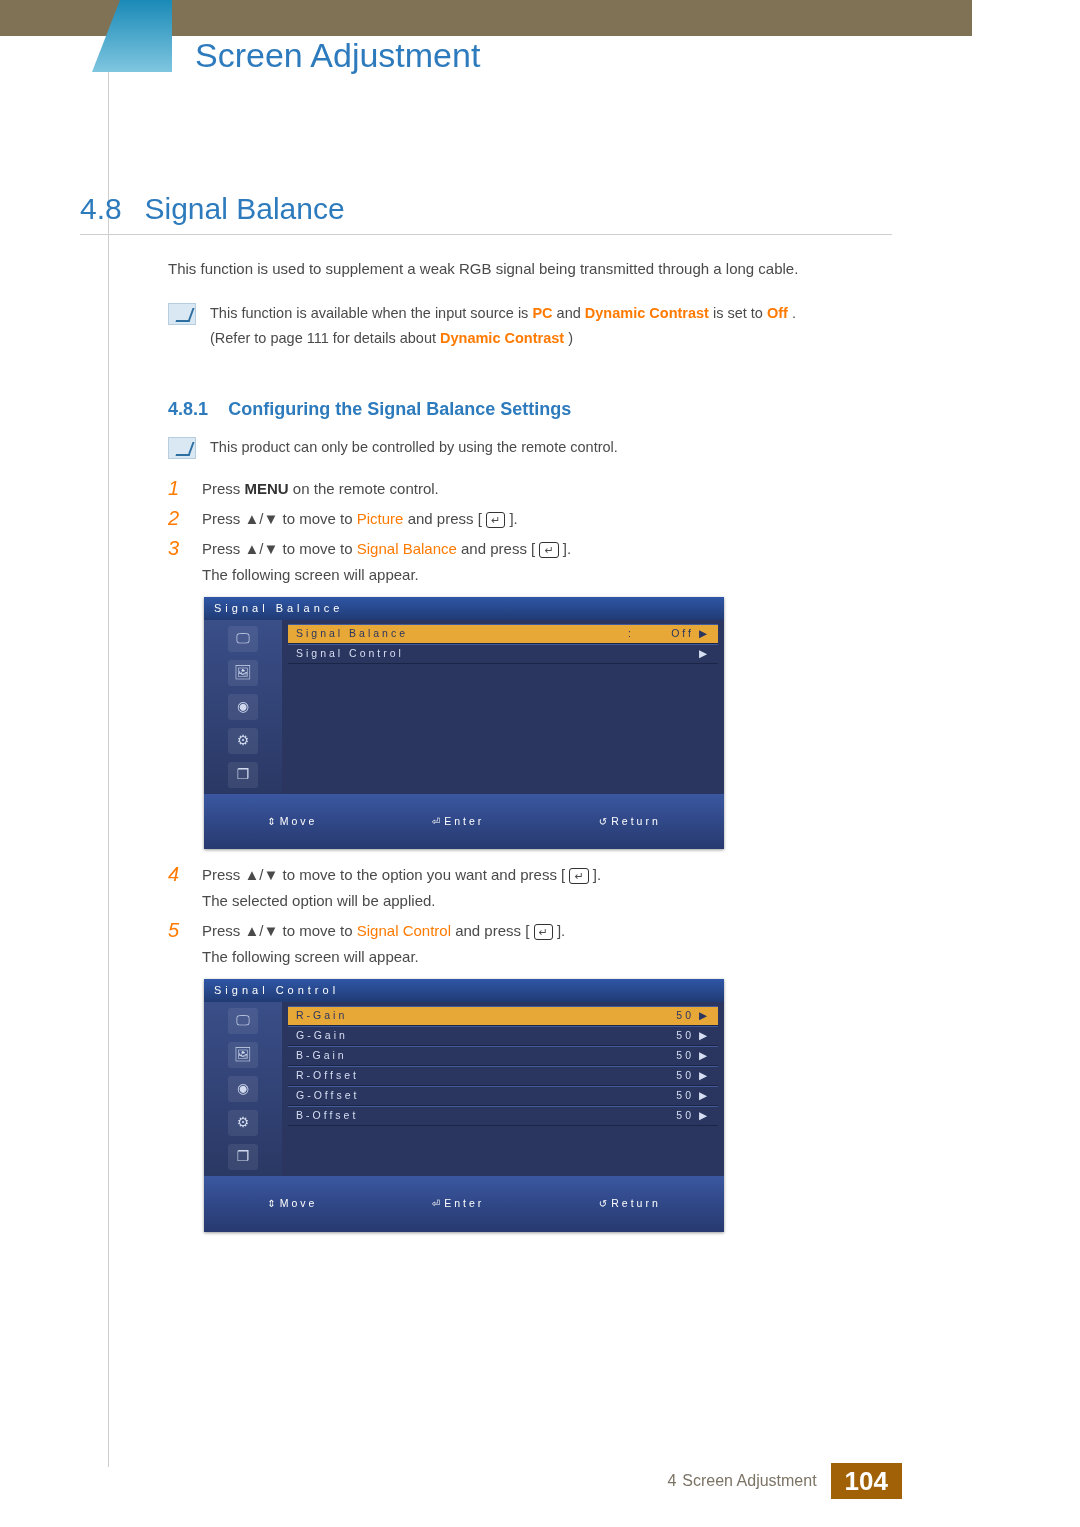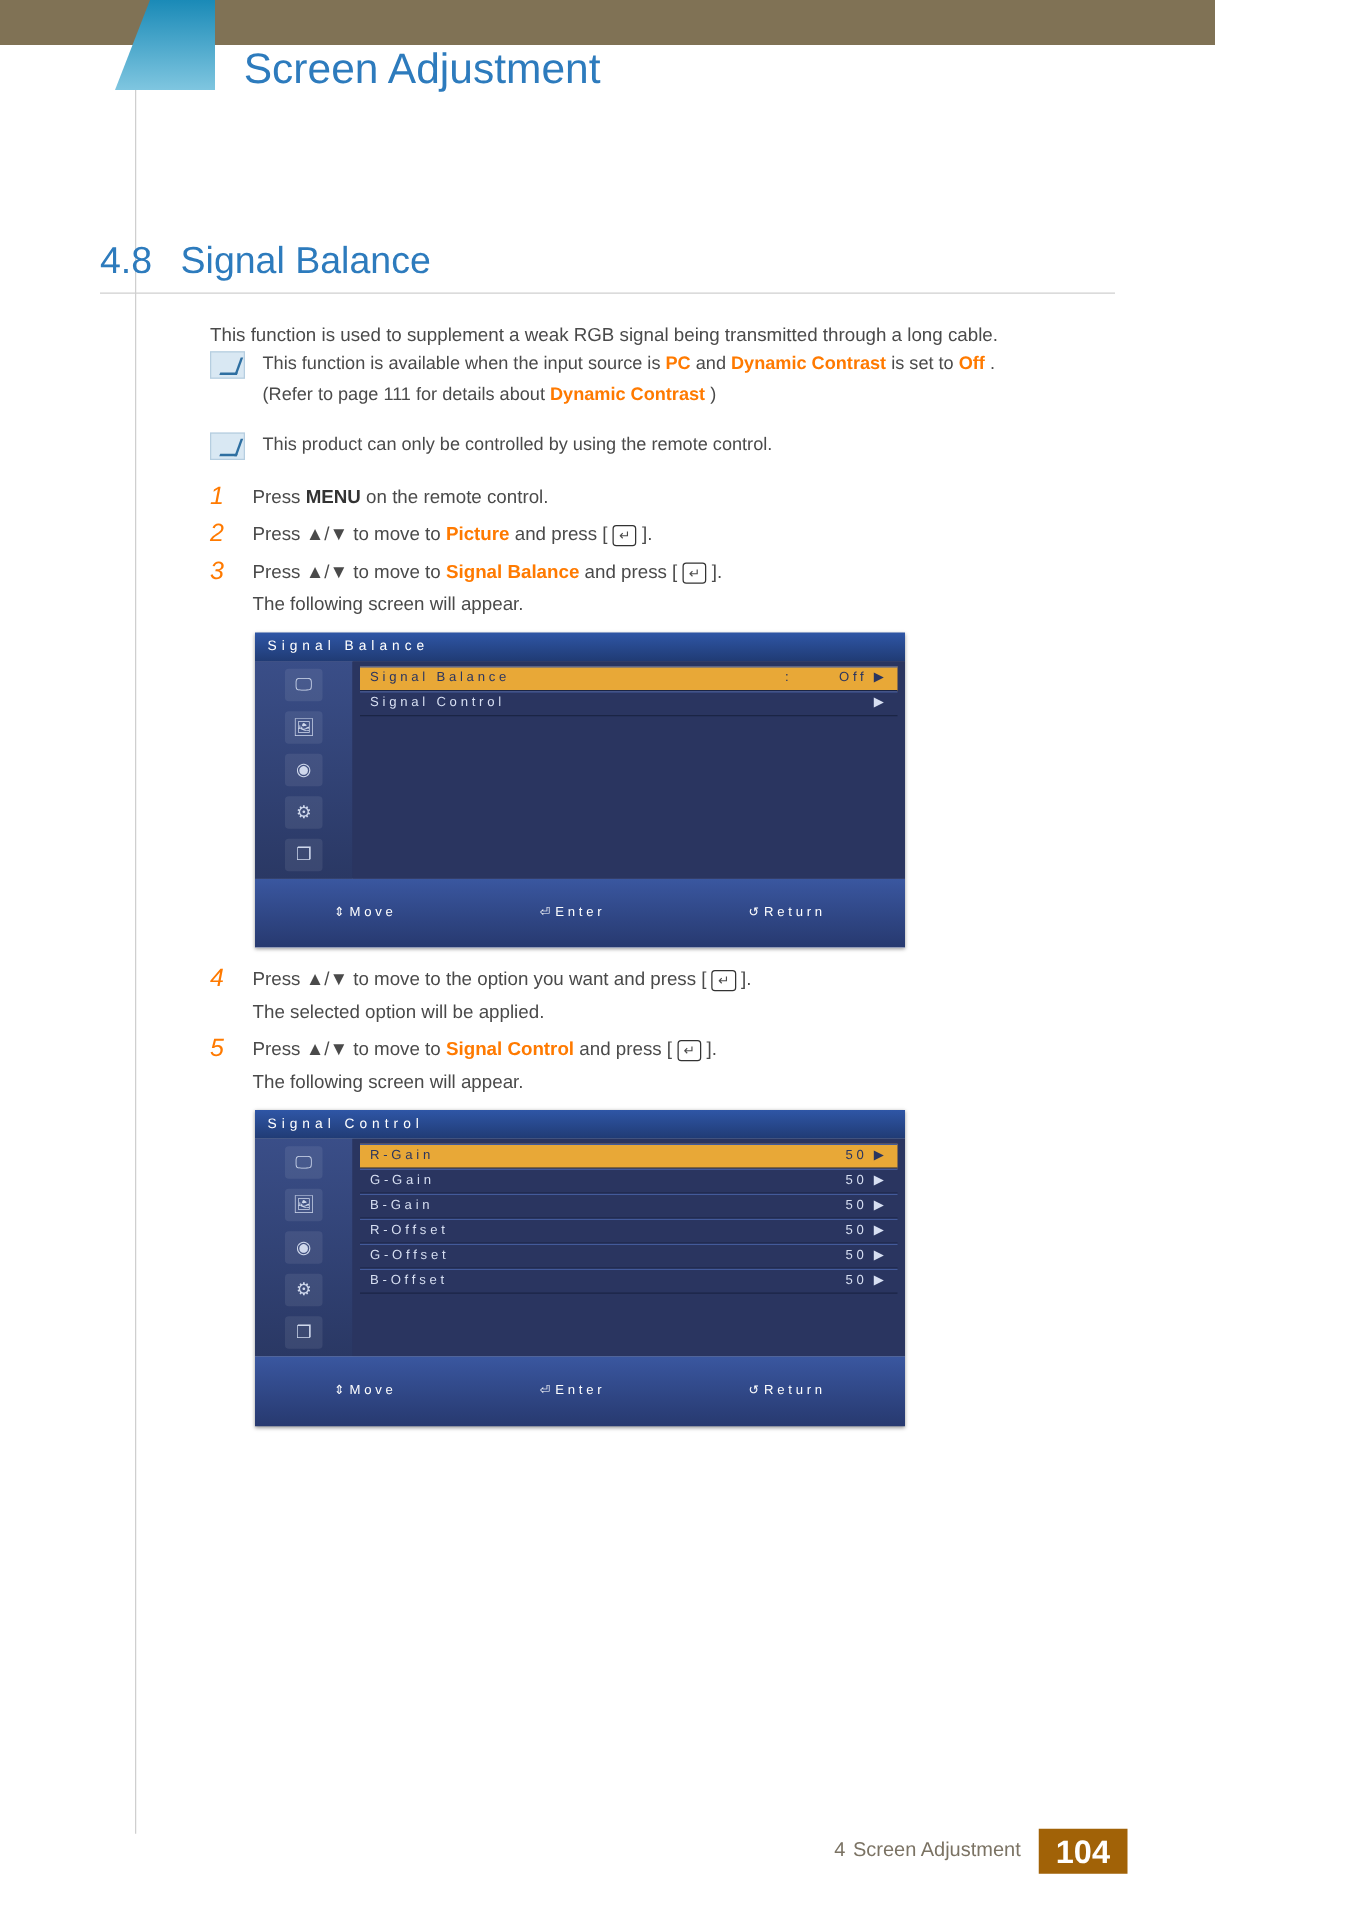--- a/index.html
+++ b/index.html
@@ -77,21 +77,21 @@
   }
   .body-col {
     position: absolute;
     left: 168px;
     right: 130px;
     top: 258px;
     font-size: 15px;
     line-height: 1.5;
     color: #4a4a4a;
   }
-  .intro { }
+  .intro { margin-bottom: 22px; }
   .note-row {
     display: flex;
     align-items: flex-start;
     gap: 14px;
     margin-bottom: 18px;
   }
   .note-icon {
     width: 28px; height: 22px;
     background: #d9e8f3;
     border: 1px solid #b6cee0;
@@ -128,21 +128,21 @@
   .step-num {
     width: 20px;
     font-style: italic;
     font-size: 20px;
     color:#ff7a00;
     flex:none;
     line-height:1.1;
   }
   .step-text { flex:1; font-size:15px; color:#4a4a4a; line-height:1.6;}
   .em-bold { font-weight:700; color:#333; }
-  .em-orange { color:#ff7a00; font-weight:700; }
+  .em-orange { color:#ff7a00; font-weight:400; }
   .arrow-combo { font-family: Arial; }
   .enter-key {
     display:inline-block;
     border:1.5px solid #333;
     border-radius:3px;
     padding:0 4px;
     font-size:12px;
     line-height:14px;
     vertical-align: 0px;
     position:relative;
@@ -290,20 +290,24 @@
         <span class="em-red">Off</span>
         <span>.</span>
         <div class="note-line2">
           <span>(Refer to page 111 for details about </span>
           <span class="em-red">Dynamic Contrast</span>
           <span>)</span>
         </div>
       </div>
     </div>
 
+    <div class="subsection">
+      <span class="sub-num">4.8.1</span>
+      <span class="sub-title">Configuring the Signal Balance Settings</span>
+    </div>
 
     <div class="note-row">
       <div class="note-icon"></div>
       <div class="note-text">This product can only be controlled by using the remote control.</div>
     </div>
 
     <div class="step">
       <div class="step-num">1</div>
       <div class="step-text">
         <span>Press </span>

